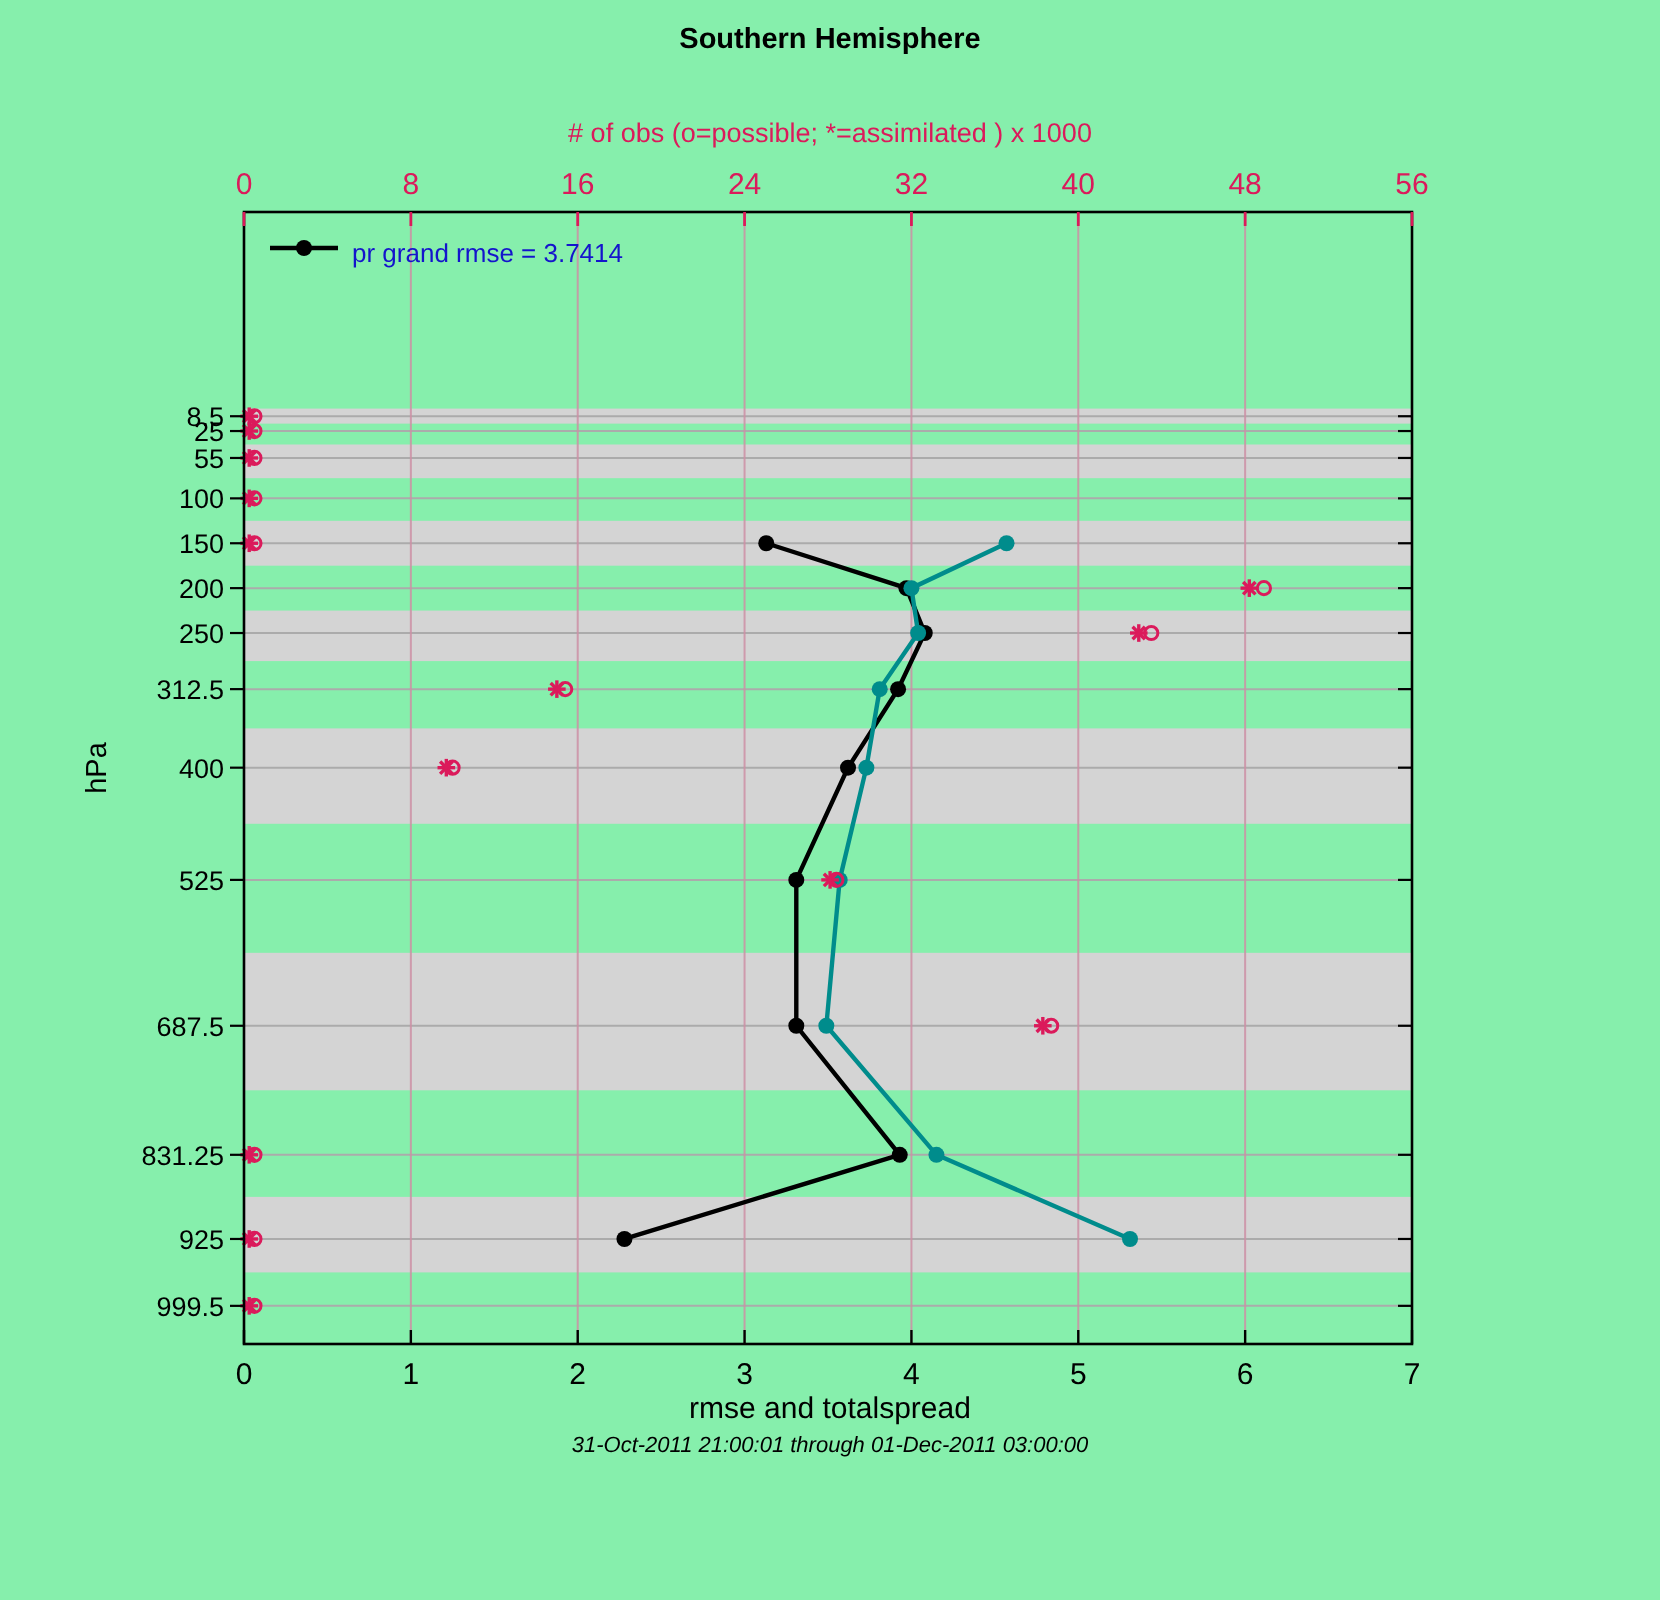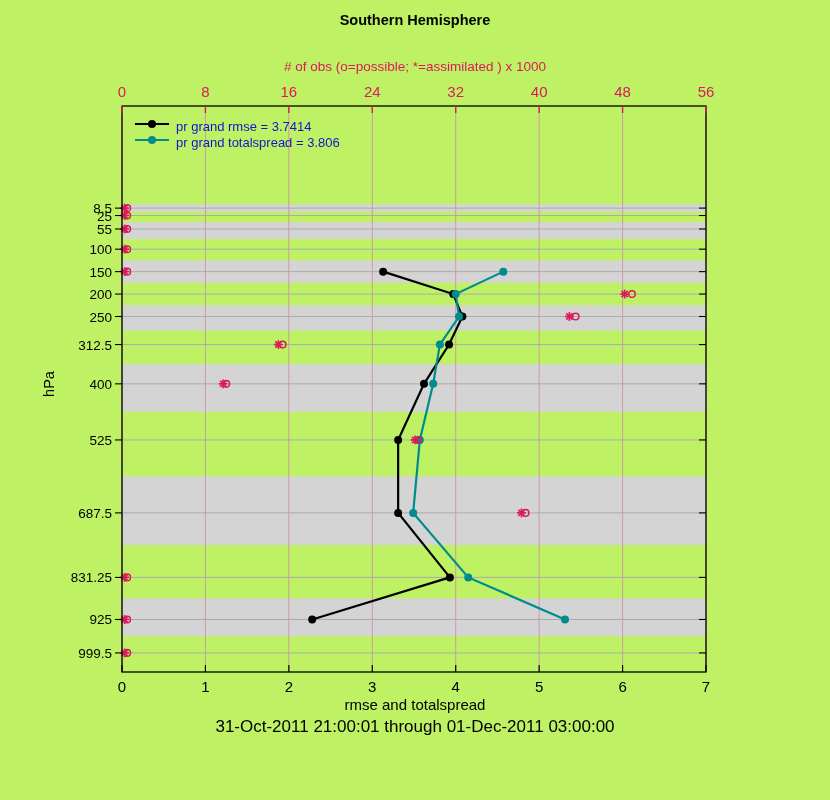--- a/index.html
+++ b/index.html
@@ -1,29 +1,29 @@
 <!DOCTYPE html>
 <html><head>
 <meta charset="utf-8">
 <style>
   html,body{margin:0;padding:0;background:#ffffff;}
   body{font-family:"Liberation Sans", sans-serif; -webkit-font-smoothing:antialiased;}
-  #page{position:relative;width:830px;height:800px;background:#bef264;overflow:hidden;}
+  #page{position:relative;width:830px;height:800px;background:#86efac;overflow:hidden;}
   .abs{position:absolute;}
   .ctr{width:830px;text-align:center;}
   #title1{top:12px;left:0;font-size:14.5px;font-weight:bold;color:#000;}
   #title2{top:33px;left:0;font-size:15px;font-weight:bold;color:#000;}
   #obs-label{top:59px;left:0;font-size:13.5px;font-weight:normal;}
   #chart-svg{position:absolute;left:0;top:0;}
   #ylabel{left:36px;top:376px;font-size:14.5px;color:#000;transform:rotate(-90deg);transform-origin:center;}
   #legend{left:135px;top:119px;}
   .leg-row{display:flex;align-items:flex-start;height:16px;}
   .leg-label{margin-left:7px;font-size:13px;white-space:nowrap;}
   #xlabel{top:696px;left:0;font-size:15px;color:#000;}
-  #date-range{top:717px;left:0;font-size:17px;color:#000;}
+  #date-range{top:717px;left:0;font-size:11px;color:#000;font-style:italic;}
   #data-file{top:771px;left:0;font-size:7.5px;color:#222;}
 </style>
 </head>
 <body>
 
 <div id="page">
 
   <div id="title1" class="abs ctr">Southern Hemisphere</div>
   <div id="obs-label" class="abs ctr" style="color: rgb(219, 26, 91);"># of obs (o=possible; *=assimilated ) x 1000</div>
 
@@ -271,25 +271,18 @@
   <div id="ylabel" class="abs">hPa</div>
 
   <div id="legend" class="abs">
       <div class="leg-row">
         <svg width="34" height="10">
           <line x1="0" y1="5" x2="34" y2="5" stroke="#000000" stroke-width="2.2"></line>
           <circle cx="17" cy="5" r="4" fill="#000000"></circle>
         </svg>
         <span class="leg-label" style="color: rgb(20, 20, 204);">pr grand rmse = 3.7414</span>
       </div>
-      <div class="leg-row">
-        <svg width="34" height="10">
-          <line x1="0" y1="5" x2="34" y2="5" stroke="#008C8C" stroke-width="2.2"></line>
-          <circle cx="17" cy="5" r="4" fill="#008C8C"></circle>
-        </svg>
-        <span class="leg-label" style="color: rgb(20, 20, 204);">pr grand totalspread = 3.806</span>
-      </div>
     </div>
 
   <div id="xlabel" class="abs ctr">rmse and totalspread</div>
   <div id="date-range" class="abs ctr">31-Oct-2011 21:00:01 through 01-Dec-2011 03:00:00</div>
 
 </div>
 
 </body></html>

